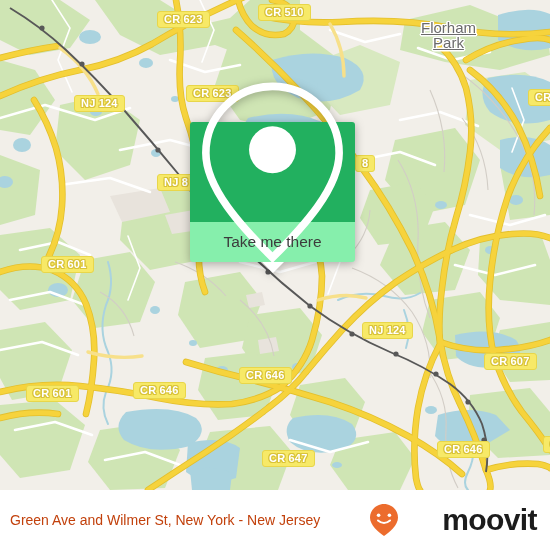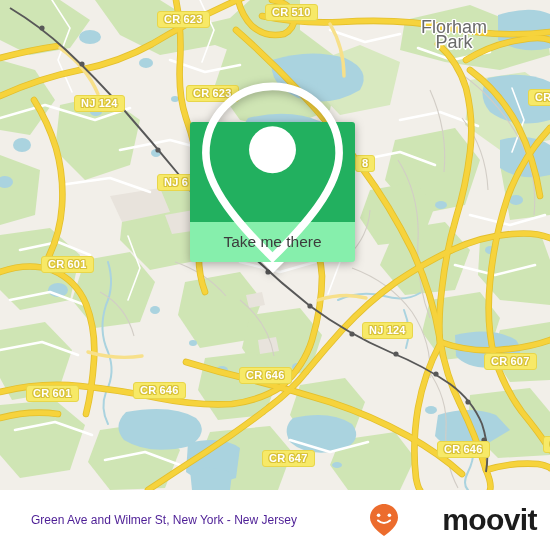--- a/index.html
+++ b/index.html
@@ -33,27 +33,28 @@
     height: 17px;
     padding: 0 6px;
     white-space: nowrap;
     text-shadow: -1px 0 #d9c33a, 1px 0 #d9c33a, 0 -1px #d9c33a, 0 1px #d9c33a,
                  -1px -1px #d9c33a, 1px 1px #d9c33a, 1px -1px #d9c33a, -1px 1px #d9c33a;
     z-index: 6;
   }
   .place-label {
     position: absolute;
     color: #6b6b6b;
-    font-size: 18px;
+    font-size: 15px;
     line-height: 15px;
     text-align: center;
     white-space: pre;
     text-shadow: -1.5px 0 #fff, 1.5px 0 #fff, 0 -1.5px #fff, 0 1.5px #fff,
                  -1px -1px #fff, 1px 1px #fff, 1px -1px #fff, -1px 1px #fff;
     z-index: 5;
+    text-decoration: underline;
   }
 
   
   #attribution {
     position: absolute; left: 0; bottom: 0;
     background: rgba(255,255,255,0.78);
     color: #4a4a4a;
     font-size: 12.5px;
     line-height: 20px;
     padding: 0 7px 0 10px;
@@ -99,23 +100,23 @@
   
   #footer {
     position: absolute; left: 0; top: 490px;
     width: 550px; height: 60px;
     background: #ffffff;
     display: flex; align-items: center;
     z-index: 40;
   }
   #footer-title {
     flex: 1;
-    padding-left: 31px;
-    color: #4c1d95;
-    font-size: 12px;
+    padding-left: 10px;
+    color: #c2410c;
+    font-size: 14px;
     white-space: nowrap;
     overflow: hidden;
   }
   #brand {
     display: flex; align-items: center;
     padding-right: 13px;
     gap: 42px;
   }
   #brand-word {
     color: #1c1c1c;
@@ -351,25 +352,25 @@
           <circle cx="352" cy="334" r="2.6"></circle>
             <circle cx="396" cy="354" r="2.6"></circle>
           <circle cx="436" cy="374" r="2.6"></circle>
             <circle cx="468" cy="402" r="2.6"></circle>
           <circle cx="484" cy="440" r="2.6"></circle>
         </g>
       </g>
     </svg>
 
     <div class="shield" style="left:157px; top:11px;">CR 623</div>
-    <div class="shield" style="left:265px; top:4px;">CR 510</div>
+    <div class="shield" style="left:258px; top:4px;">CR 510</div>
     <div class="shield" style="left:186px; top:85px;">CR 623</div>
     <div class="shield" style="left:74px; top:95px;">NJ 124</div>
     <div class="shield" style="left:528px; top:89px;">CR</div>
-    <div class="shield" style="left:157px; top:174px;">NJ 6</div>
+    <div class="shield" style="left:157px; top:174px;">NJ 8</div>
     <div class="shield" style="left:355px; top:155px;">8</div>
     <div class="shield" style="left:41px; top:256px;">CR 601</div>
     <div class="shield" style="left:362px; top:322px;">NJ 124</div>
     <div class="shield" style="left:484px; top:353px;">CR 607</div>
     <div class="shield" style="left:239px; top:367px;">CR 646</div>
     <div class="shield" style="left:26px; top:385px;">CR 601</div>
     <div class="shield" style="left:133px; top:382px;">CR 646</div>
     <div class="shield" style="left:437px; top:441px;">CR 646</div>
     <div class="shield" style="left:262px; top:450px;">CR 647</div>
     <div class="shield" style="left:543px; top:436px;">C</div>

